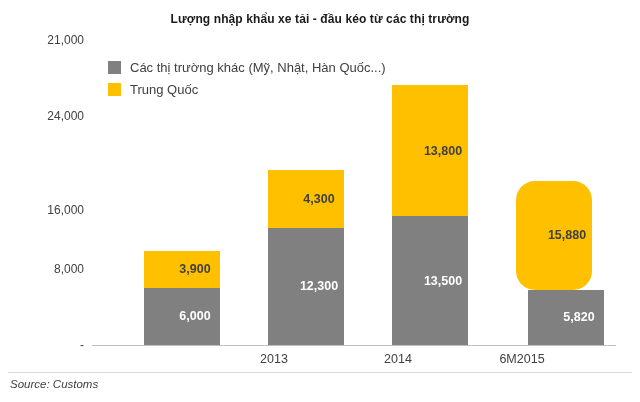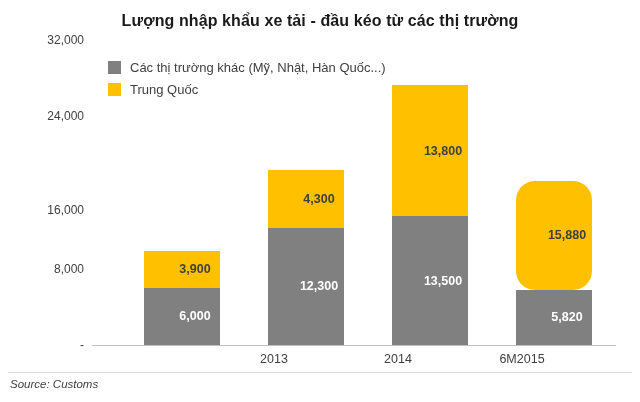--- a/index.html
+++ b/index.html
@@ -14,21 +14,21 @@
     width: 640px; height: 402px;
     background: #ffffff;
     overflow: hidden;
   }
   
   #chart-title {
     position: absolute;
     left: 0; top: 12px;
     width: 640px;
     text-align: center;
-    font-size: 16px;
+    font-size: 12px;
     font-weight: bold;
     color: #1a1a1a;
     letter-spacing: 0.1px;
   }
   
   #plot {
     position: absolute;
     left: 92px; top: 40px;
     width: 524px; height: 305px;
   }
@@ -116,21 +116,21 @@
 <body>
 
 <div id="chart-root">
 
   <div id="chart-title">Lượng nhập khẩu xe tải - đầu kéo từ các thị trường</div>
 
   <div class="y-label" style="top:345px;">-</div>
   <div class="y-label" style="top:268.75px;">8,000</div>
   <div class="y-label" style="top:210px;">16,000</div>
   <div class="y-label" style="top:116.25px;">24,000</div>
-  <div class="y-label" style="top:40px;">32,000</div>
+  <div class="y-label" style="top:40px;">21,000</div>
 
   <div id="legend">
     <div class="legend-row">
       <span class="legend-swatch" style="background:#808080;"></span>
       <span class="legend-text">Các thị trường khác (Mỹ, Nhật, Hàn Quốc...)</span>
     </div>
     <div class="legend-row">
       <span class="legend-swatch" style="background:#FFC000;"></span>
       <span class="legend-text">Trung Quốc</span>
     </div>
@@ -162,21 +162,21 @@
       </div>
       <div class="seg seg-bottom" style="height:128.6px;">
         <span class="seg-label">13,500</span>
       </div>
     </div>
 
     <div class="bar-group" style="left:424px;">
       <div class="seg seg-top" style="height:109px;border-radius:19px;">
         <span class="seg-label">15,880</span>
       </div>
-      <div class="seg seg-bottom" style="height:55.5px;">
+      <div class="seg seg-bottom" style="height:55.5px;margin-left:12px;">
         <span class="seg-label">5,820</span>
       </div>
     </div>
 
   </div>
 
   <div id="axis-baseline"></div>
 
   <div class="x-label" style="left:214px;">2013</div>
   <div class="x-label" style="left:338px;">2014</div>

